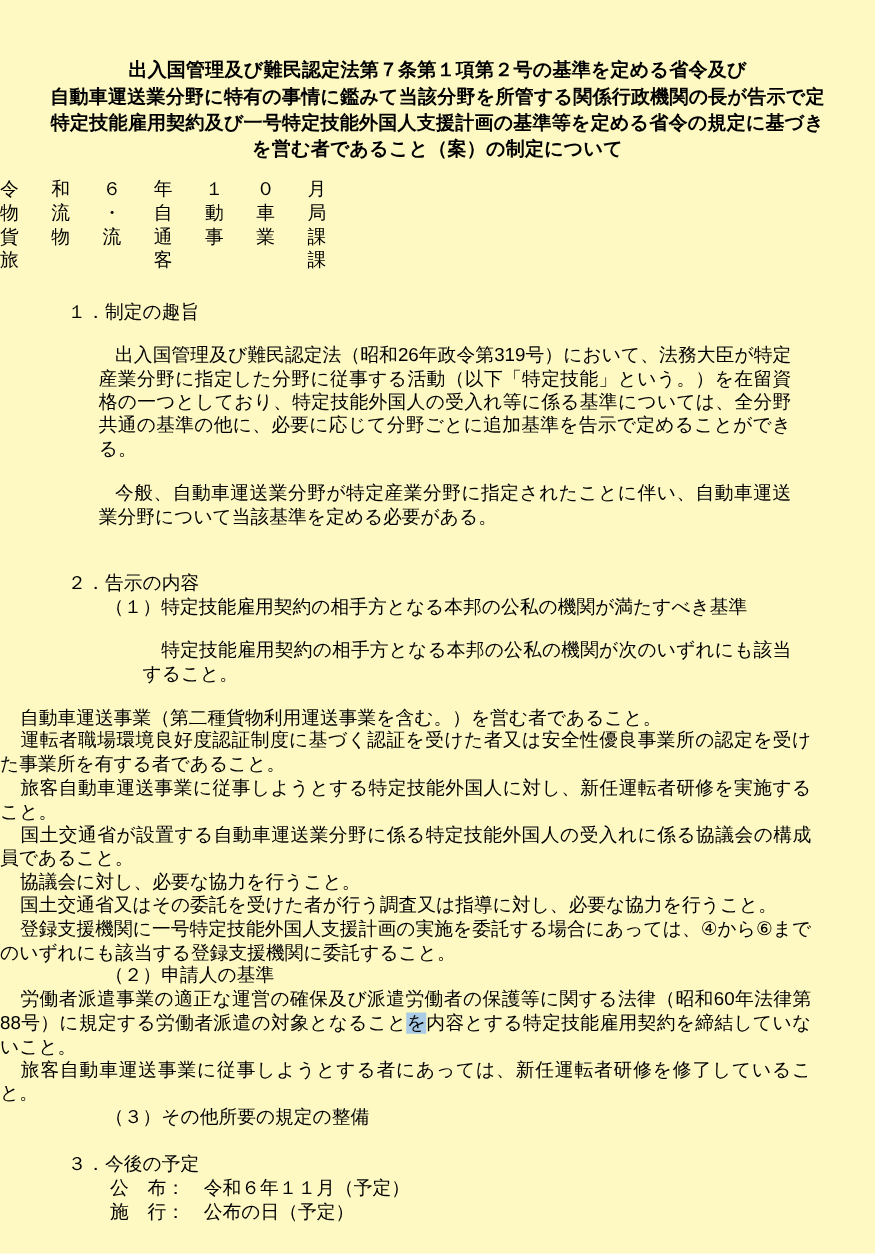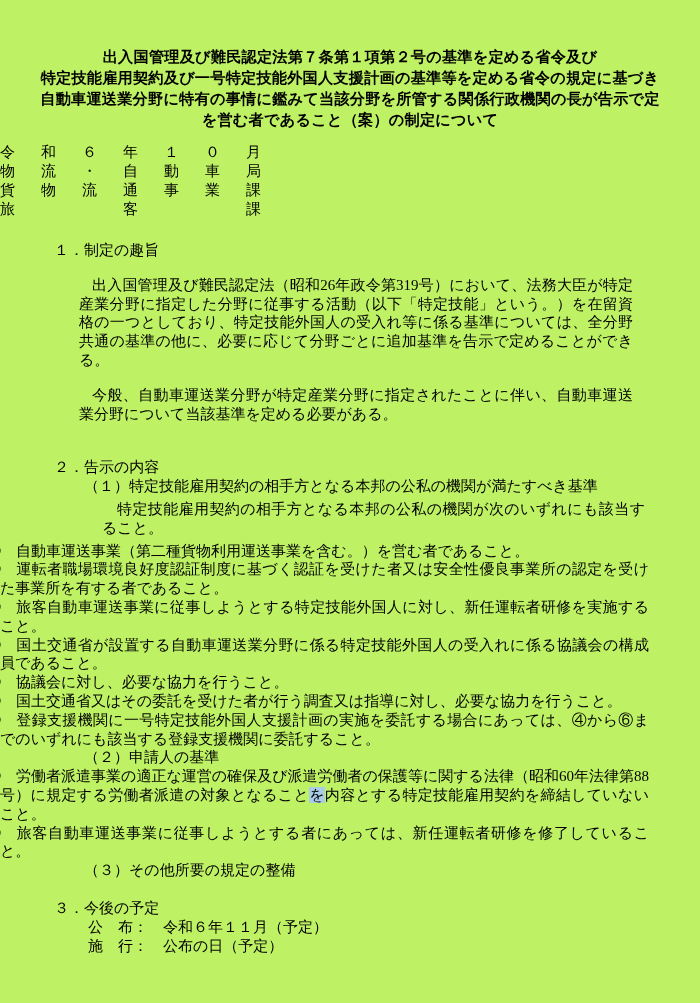--- a/index.html
+++ b/index.html
@@ -4,21 +4,21 @@
 <style>
   html, body {
     margin: 0;
     padding: 0;
     background: #ffffff;
   }
   .page {
     position: relative;
     width: 700px;
     height: 1003px;
-    background: #bef264;
+    background: #fef9c3;
     color: #111111;
     font-family: "Liberation Sans", "DejaVu Sans", sans-serif;
     overflow: hidden;
   }
   
   .title-block {
     padding-top: 46px;
     text-align: center;
     font-size: 15.2px;
     font-weight: 700;
@@ -39,31 +39,30 @@
     text-align-last: justify;
   }
   
   .body-block {
     margin-top: 23px;
     width: 649px;
     font-size: 15px;
     line-height: 18.8px;
     text-align: justify;
     color: #000000;
-    font-family: Liberation Serif, serif;
   }
   .h-level1 { padding-left: 54px; }
   .para-l1 {
     margin: 16px;
     padding-left: 63px;
     text-indent: 13px;
   }
   .h-level2 { padding-left: 84px; }
   .para-intro {
-    margin: 4px;
+    margin: 16px;
     padding-left: 98px;
     text-indent: 15px;
   }
   .item {
     margin: 0;
   }
   .item .inum {
     display: inline-block;
     width: 30px;
     margin-left: -14px;
@@ -74,22 +73,22 @@
     
   }
 </style>
 </head>
 <body>
 
 <div class="page">
 
   <div class="title-block">
     <div>出入国管理及び難民認定法第７条第１項第２号の基準を定める省令及び</div>
+    <div>自動車運送業分野に特有の事情に鑑みて当該分野を所管する関係行政機関の長が告示で定</div>
     <div>特定技能雇用契約及び一号特定技能外国人支援計画の基準等を定める省令の規定に基づき</div>
-    <div>自動車運送業分野に特有の事情に鑑みて当該分野を所管する関係行政機関の長が告示で定</div>
     <div>を営む者であること（案）の制定について</div>
   </div>
 
   <div class="issuer-block">
     <div class="jline">令和６年１０月</div>
     <div class="jline">物流・自動車局</div>
     <div class="jline">貨物流通事業課</div>
     <div class="jline">旅客課</div>
   </div>
 

